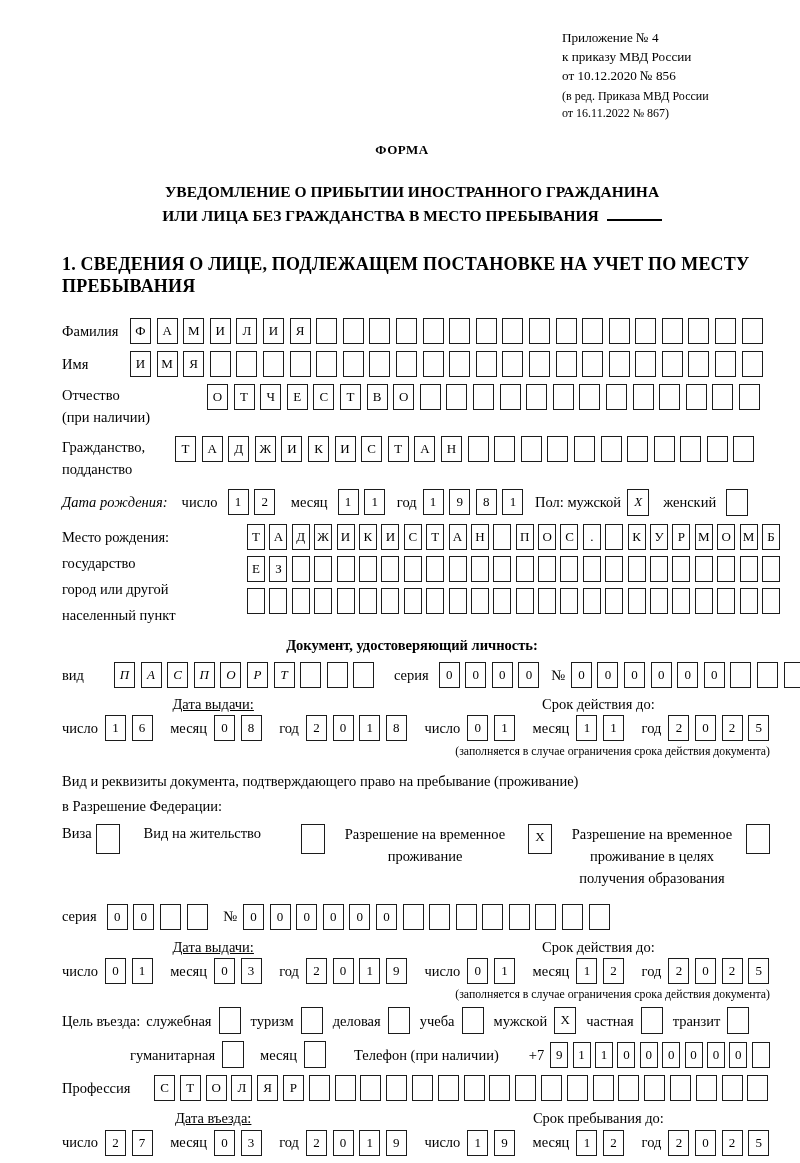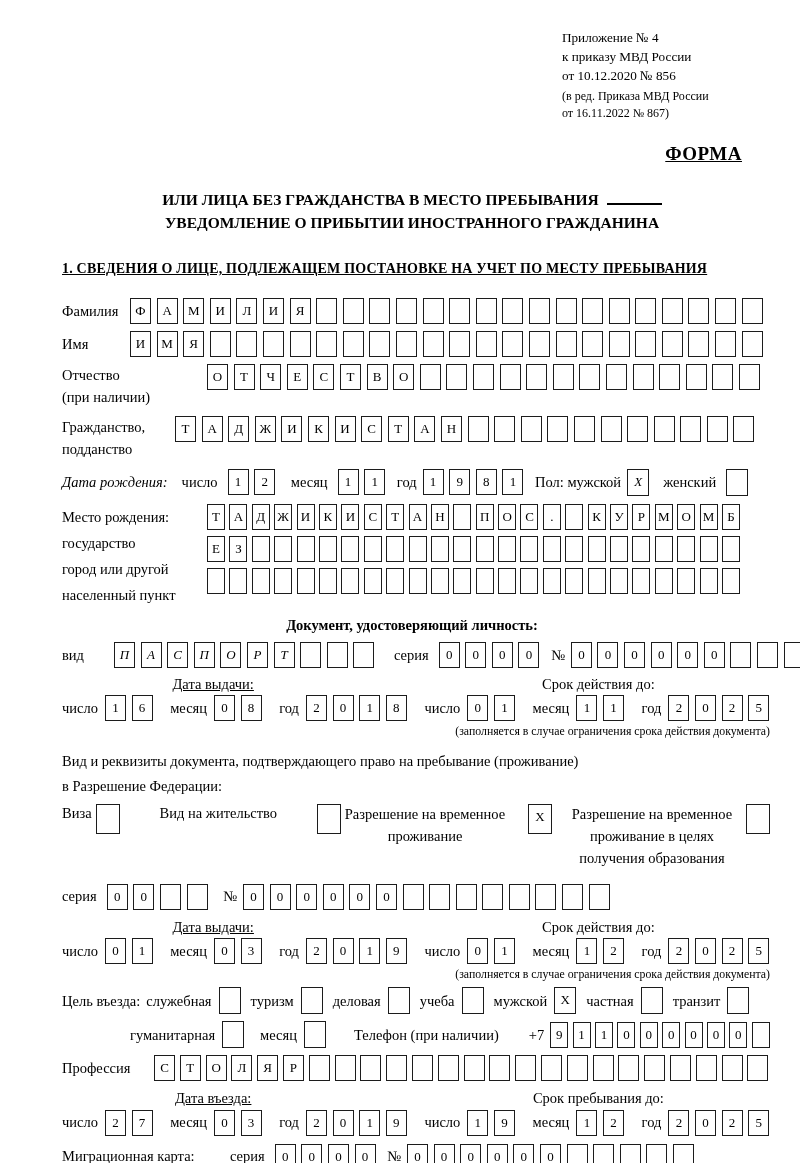--- a/index.html
+++ b/index.html
@@ -2,25 +2,25 @@
 <html><head>
 <meta charset="utf-8">
 <style>
   html,body{margin:0;padding:0;background:#fff;color:#000;}
   body{width:800px;height:1163px;overflow:hidden;font-family:"Liberation Serif","DejaVu Serif",serif;font-size:14.5px;line-height:1.25;}
   .page{padding:28px 30px 10px 62px;box-sizing:border-box;}
 
   
   .hdr-block{width:200px;margin-left:auto;margin-right:8px;font-size:13.2px;line-height:1.45;}
   .hdr-sub{margin-top:3px;font-size:12px;line-height:1.4;}
-  .forma{text-align:right;font-weight:bold;font-size:19px;margin:20px 28px 0 0;letter-spacing:.5px;text-decoration:underline;}
+  .forma{text-align:center;font-weight:bold;font-size:13px;margin:20px 28px 0 0;letter-spacing:.5px;}
 
   .title{width:720px;text-align:center;font-weight:bold;font-size:15.5px;margin:22px 0 0 -10px;line-height:1.5;}
   .title-underline{display:inline-block;width:55px;border-bottom:2px solid #000;height:14px;margin-left:8px;}
-  .section-heading{font-weight:bold;font-size:14px;margin:26px 0 20px 0;letter-spacing:.2px;text-decoration:underline;}
+  .section-heading{font-weight:bold;font-size:18px;margin:26px 0 20px 0;letter-spacing:.2px;}
 
   
   .cells{display:inline-flex;vertical-align:middle;}
   .cell{display:inline-block;box-sizing:border-box;width:21px;height:26px;border:1.7px solid #1c1c1c;margin-right:5.6px;text-align:center;line-height:23px;font-size:13px;background:#fff;flex:0 0 auto;}
   .cells-sm .cell{width:18px;margin-right:4.4px;}
   .cells-tight .cell{margin-right:4.8px;}
   .cb .cell{width:22px;height:27px;margin-right:0;}
   .cb-lg .cell{width:24px;height:30px;margin-right:0;}
 
   .row{display:flex;align-items:center;margin-bottom:7px;}
@@ -65,24 +65,24 @@
     <div>к приказу МВД России</div>
     <div>от 10.12.2020 № 856</div>
     <div class="hdr-sub">
       <div>(в ред. Приказа МВД России</div>
       <div>от 16.11.2022 № 867)</div>
     </div>
   </div>
   <div class="forma">ФОРМА</div>
 
   <div class="title">
+    <div>УВЕДОМЛЕНИЕ О ПРИБЫТИИ ИНОСТРАННОГО ГРАЖДАНИНА</div>
     <div>
       <span>ИЛИ ЛИЦА БЕЗ ГРАЖДАНСТВА В МЕСТО ПРЕБЫВАНИЯ</span><span class="title-underline"></span>
     </div>
-    <div>УВЕДОМЛЕНИЕ О ПРИБЫТИИ ИНОСТРАННОГО ГРАЖДАНИНА</div>
   </div>
 
   <div class="section-heading">1. СВЕДЕНИЯ О ЛИЦЕ, ПОДЛЕЖАЩЕМ ПОСТАНОВКЕ НА УЧЕТ ПО МЕСТУ ПРЕБЫВАНИЯ</div>
 
   <div class="row">
     <span class="lbl w68">Фамилия</span>
     <span class="cells">
         <span class="cell">Ф</span>
         <span class="cell">А</span>
         <span class="cell">М</span>
@@ -223,21 +223,21 @@
     <span class="lbl mr6">Пол: мужской</span>
     <span class="cells cb mr14">
         <span class="cell">X</span>
       </span>
     <span class="lbl mr10">женский</span>
     <span class="cells cb">
         <span class="cell"></span>
       </span>
   </div>
 
-  <div class="row row-top" style="margin-top:8px;">
+  <div class="row row-top" style="margin-top:8px;gap:40px;">
     <span class="lbl w145 stack">
       <span>Место рождения:</span><br>
       <span>государство</span><br>
       <span>город или другой</span><br>
       <span>населенный пункт</span>
     </span>
     <span class="birth-rows">
       <span class="cells cells-sm">
           <span class="cell">Т</span>
           <span class="cell">А</span>
@@ -409,21 +409,21 @@
     <span>в Разрешение Федерации:</span>
   </div>
 
   <div class="permit-row">
     <span class="permit-item">
       <span class="lbl">Виза</span>
       <span class="cells cb-lg" style="margin-left:4px;">
           <span class="cell"></span>
         </span>
     </span>
-    <span class="permit-item" style="margin-left:40px;">
+    <span class="permit-item" style="margin-left:24px;">
       <span class="lbl">Вид на жительство</span>
       <span class="cells cb-lg" style="margin-left:40px;">
           <span class="cell"></span>
         </span>
     </span>
     <span class="permit-item" style="margin-left:22px;">
       <span class="permit-label-c" style="width:182px;">Разрешение на временное проживание</span>
       <span class="cells cb-lg" style="margin-left:12px;">
           <span class="cell">X</span>
         </span>

